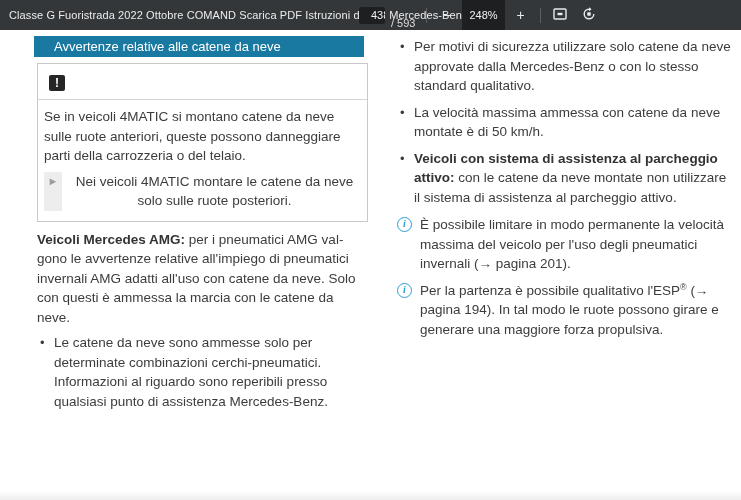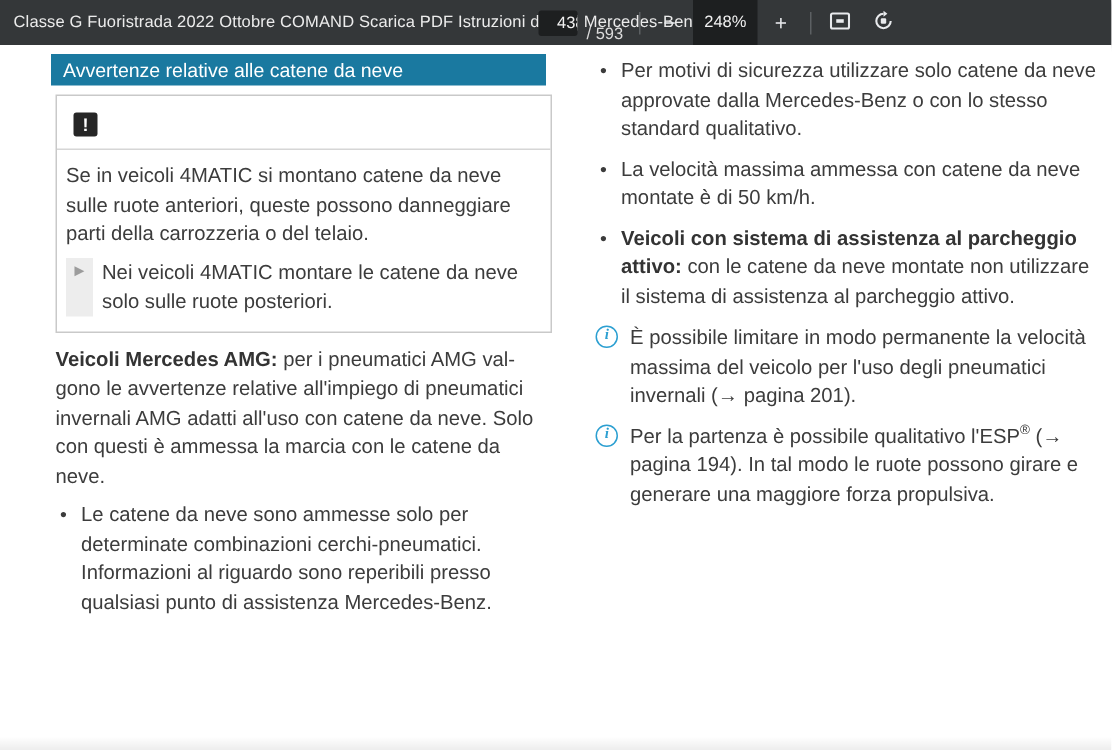--- a/index.html
+++ b/index.html
@@ -48,41 +48,41 @@
   .page-bottom-shade { position:absolute; bottom:0; left:0; width:741px; height:9px;
     background:linear-gradient(to bottom, rgba(0,0,0,0), rgba(0,0,0,0.07)); }
 
   .col-left  { position:absolute; left:34px;  top:6px; width:334px; color:#3c3c3c;
     font-size:13.5px; line-height:19.5px; hyphens:manual; }
   .col-right { position:absolute; left:397px; top:7px; width:338px; color:#3c3c3c;
     font-size:13.5px; line-height:19.5px; hyphens:manual; }
 
   .section-header {
     background:#1a79a0; color:#fff; font-size:13px; line-height:21px; height:21px;
-    padding-left:8px; width:330px; margin-bottom:6px;
+    padding-left:20px; width:330px; margin-bottom:6px;
   }
 
   .warning-box { border:1px solid #c9c9c9; width:331px; margin-left:3px; }
   .warning-head { display:flex; padding:9px 10px 8px 11px; }
   .warning-icon {
     flex:0 0 16px; width:16px; height:16px; background:#262626; border-radius:2px;
     color:#fff; font-size:12px; font-weight:bold; line-height:16px; text-align:center;
     margin-top:2px;
   }
   .warning-head-text { margin-left:12px; }
   .warning-label { font-weight:bold; color:#333; }
   .warning-divider { height:1px; background:#d6d6d6; }
   .warning-body { padding:7px 6px 0 6px; }
   .instruction-row { display:flex; padding:6px 6px 10px 6px; }
   .instruction-marker {
     flex:0 0 18px; width:18px; background:#ededed; display:flex;
     justify-content:center; align-items:flex-start;
   }
   .instruction-arrow-icon { color:#9c9c9c; font-size:11px; line-height:19px; }
-  .instruction-text { margin-left:6px; }
+  .instruction-text { margin-left:6px;text-align:center; }
 
   .para { margin-top:8px; margin-left:3px; }
   .bold { font-weight:bold; color:#333; }
 
   .bullet-row { display:flex; margin-top:6px; }
   .col-left .bullet-row { margin-left:3px; }
   .bullet-dot { flex:0 0 17px; width:17px; color:#3c3c3c; font-size:13px; line-height:19.5px; padding-left:3px; }
   .bullet-text { flex:1; }
 
   .info-row { display:flex; margin-top:8px; }

